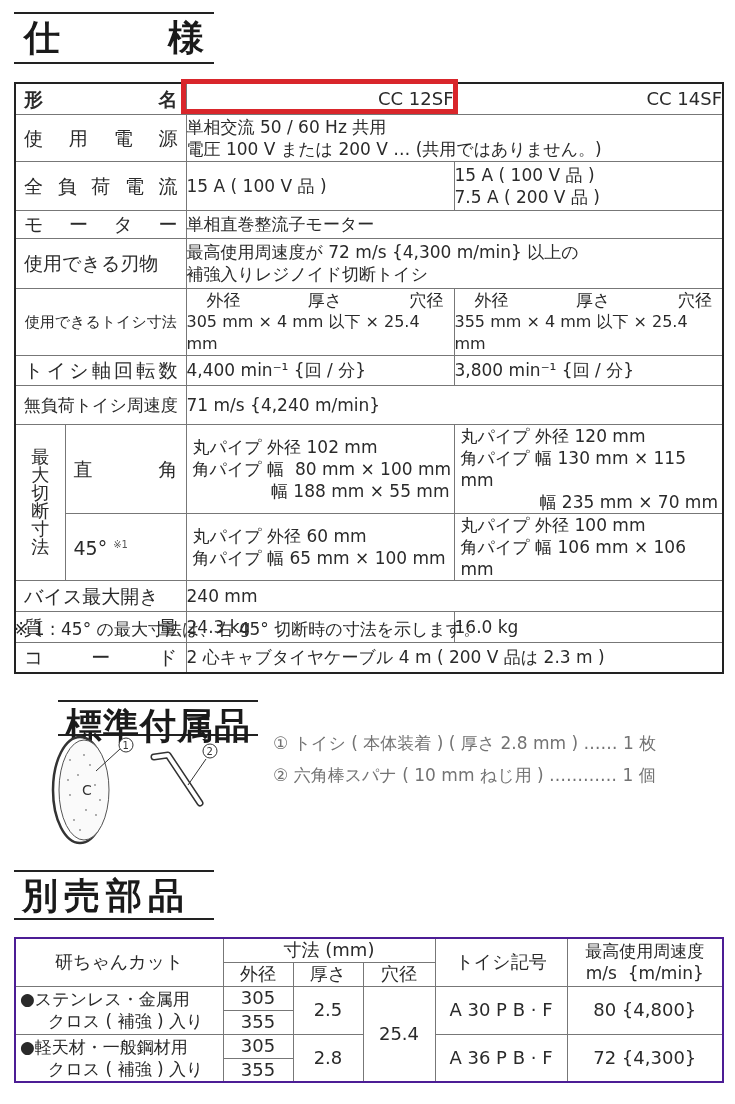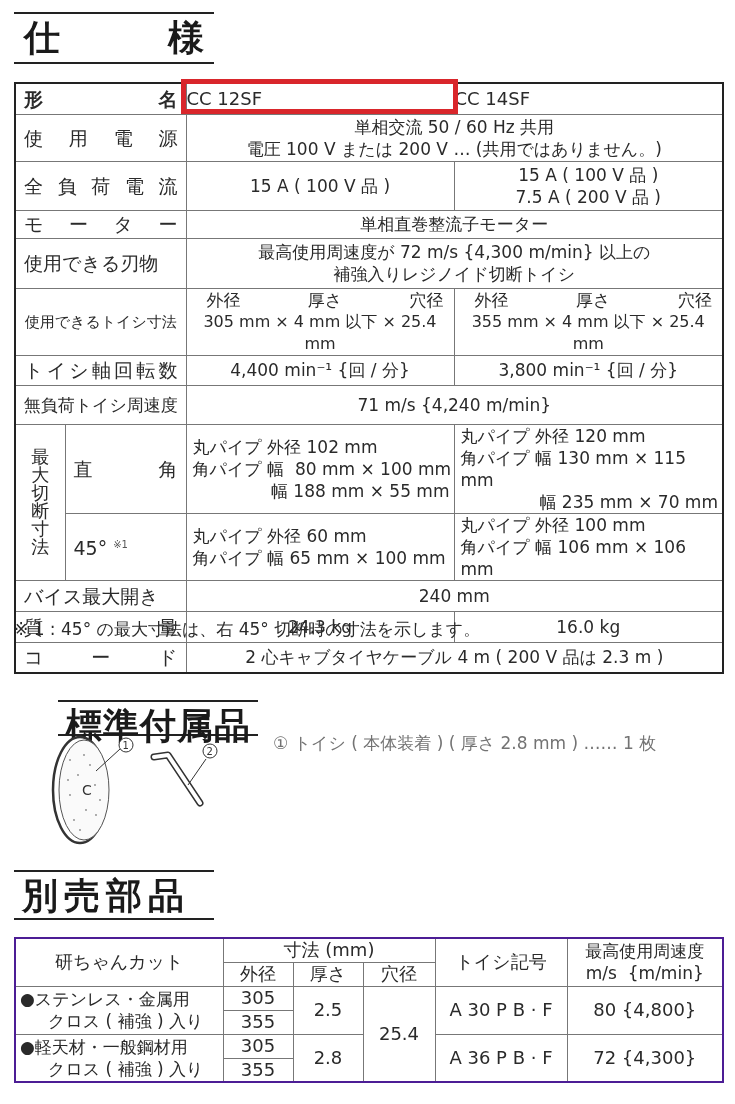--- a/index.html
+++ b/index.html
@@ -15,24 +15,24 @@
   .h-parts { top: 870px; height: 50px; }
   .h-parts span { padding: 2px 0 0 8px; letter-spacing: 6px; }
 
   table { border-collapse: collapse; position: absolute; table-layout: fixed; }
   td { border: 1px solid #777; font-size: 17px; line-height: 22px; vertical-align: middle; color: #2a2a2a; }
 
   .spec { left: 14px; top: 82px; width: 708px; border: 2px solid #222; }
   .spec td.lbl { font-size: 19px; padding: 0 8px; }
   .spec td.lbl-s { font-size: 15px; padding: 15px 4px; text-align: center; }
   .spec td.lbl-m { font-size: 17px; padding: 8px 6px; text-align: center; }
-  .spec td.c { text-align: center; }
+  .spec td.c { text-align: left; }
   .spec td.l { text-align: left; padding-left: 6px; }
   .spread { display: flex; justify-content: space-between; }
-  .spec td.head { font-size: 18px; text-align: left; }
+  .spec td.head { font-size: 18px; text-align: right; }
   .spec td.head-lbl { font-weight: bold; font-size: 19px; padding: 0 8px; }
   .vert { text-align: center; font-size: 18px; line-height: 18px; }
   .vert span { display: block; }
   .dimhdr { display: flex; justify-content: space-between; padding: 0 10px 0 20px; }
   .r { text-align: right; padding-right: 4px; display: block; }
 
   .redbox { position: absolute; left: 181px; top: 79px; width: 277px; height: 35px; border: 5px solid #d9262b; pointer-events: none; }
 
   .note { position: absolute; left: 14px; top: 618px; font-size: 17px; color: #2a2a2a; }
 
@@ -275,20 +275,21 @@
     <path d="M114 22 L128 20 L160 68" fill="none" stroke="#333" stroke-width="7" stroke-linejoin="round" stroke-linecap="round"></path>
     <path d="M114 22 L128 20 L160 68" fill="none" stroke="#fff" stroke-width="4" stroke-linejoin="round" stroke-linecap="round"></path>
     <line x1="148" y1="50" x2="166" y2="24" stroke="#333" stroke-width="1"></line>
     <circle cx="170" cy="16" r="7" fill="#fff" stroke="#333" stroke-width="1"></circle>
     <text x="166.5" y="20" font-size="10" fill="#333" font-family="DejaVu Sans, sans-serif">2</text>
   </g>
 </svg>
 
 <div class="acc-list">
   <div>① トイシ ( 本体装着 ) ( 厚さ 2.8 mm ) …… 1 枚</div>
+  <div>② 六角棒スパナ ( 10 mm ねじ用 ) ………… 1 個</div>
 </div>
 
 <div class="heading h-parts">
   <span>別売部品</span>
 </div>
 
 <table class="parts">
   <colgroup>
       <col style="width:208px">
       <col style="width:70px">

